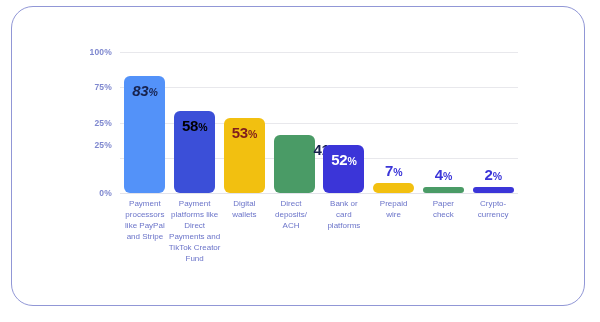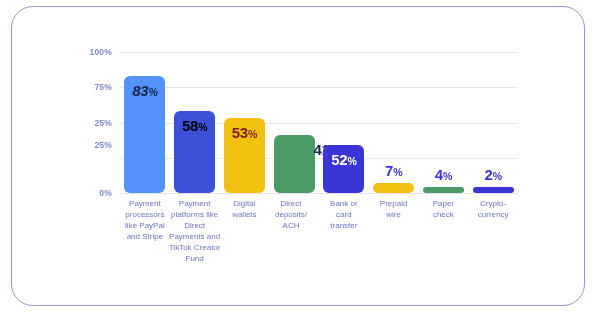--- a/index.html
+++ b/index.html
@@ -206,21 +206,21 @@
           <div>wallets</div>
         </div>
         <div class="x-label" style="left: 142px; width: 58px; color: rgb(107, 116, 201); text-align: center;">
           <div>Direct</div>
           <div>deposits/</div>
           <div>ACH</div>
         </div>
         <div class="x-label" style="left: 194.875px; width: 58px; color: rgb(107, 116, 201);">
           <div>Bank or</div>
           <div>card</div>
-          <div>transfer</div>
+          <div>platforms</div>
         </div>
         <div class="x-label" style="left: 244.625px; width: 58px; color: rgb(107, 116, 201);">
           <div>Prepaid</div>
           <div>wire</div>
         </div>
         <div class="x-label" style="left: 344.125px; width: 58px; color: rgb(107, 116, 201);">
           <div>Crypto-</div>
           <div>currency</div>
         </div>
         <div class="x-label" style="left: 294.375px; width: 58px; color: rgb(107, 116, 201);">

